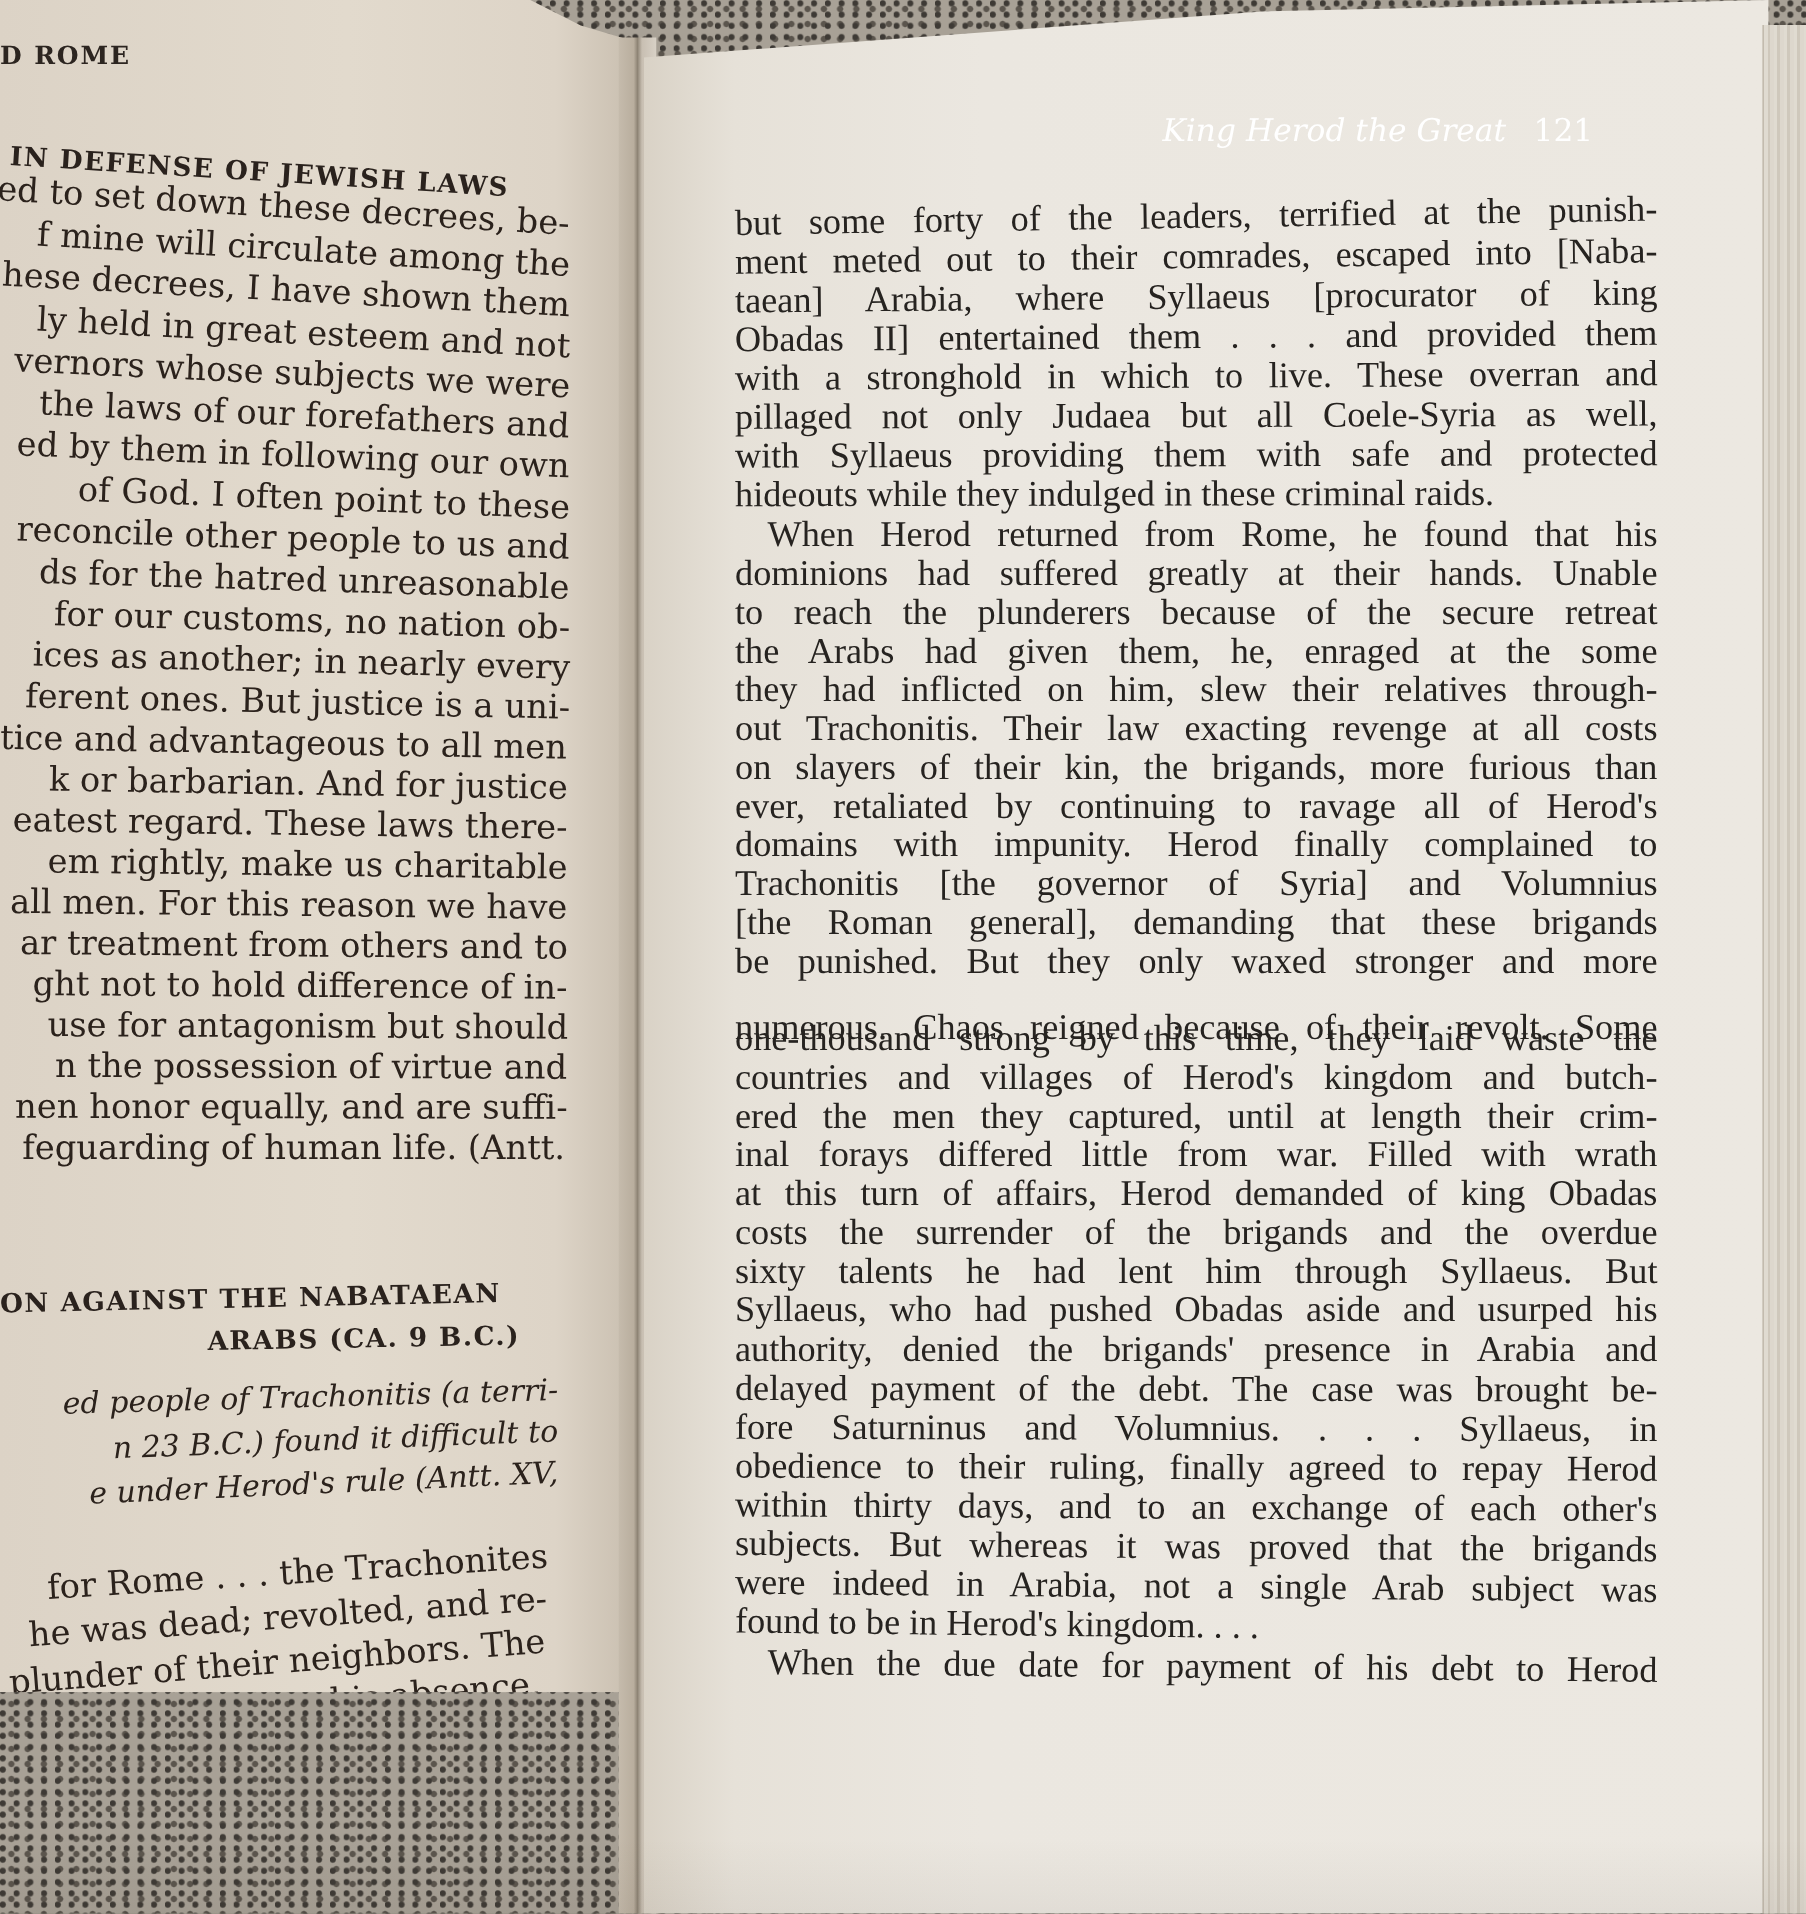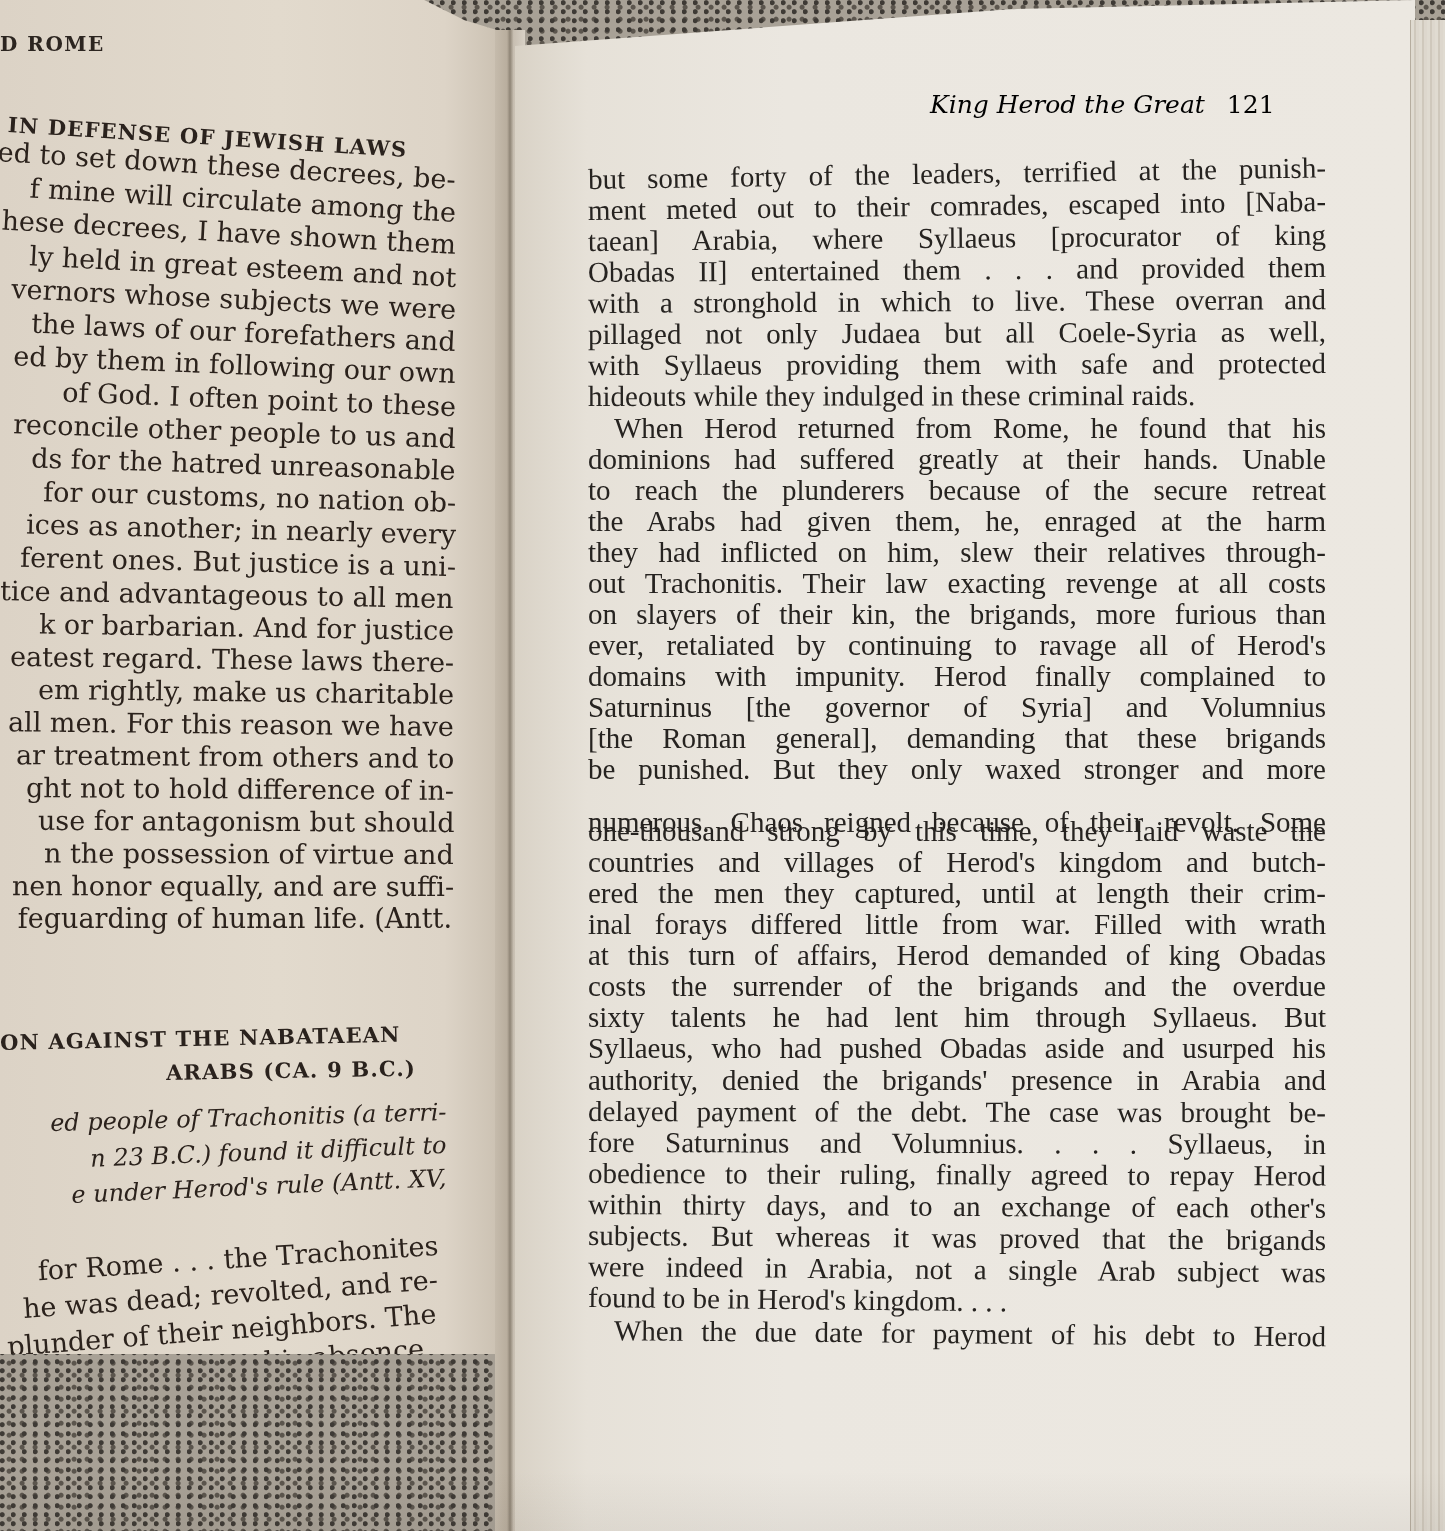--- a/index.html
+++ b/index.html
@@ -55,21 +55,21 @@
       background: linear-gradient(90deg, #d9d2c6 0%, #e6e1d8 8%, #ebe7e0 30%, #ece8e1 100%);
       clip-path: polygon(0 3%, 55% 0.6%, 100% 0, 100% 100%, 0 100%);
     }
     .page-edges {
       position: absolute; left: 1410px; top: 20px; width: 35px; height: 1511px;
       background: repeating-linear-gradient(90deg, #e0dbd1 0 3px, #cfc8bc 3px 5px, #ddd7cd 5px 8px);
       border-left: 1px solid #b6ad9f;
     }
     .running-head-right {
       position: absolute; left: 930px; top: 90px; white-space: nowrap;
-      font-family: "DejaVu Serif", serif; font-size: 25px; color: #000000;
+      font-family: "DejaVu Serif", serif; font-size: 25px; color: #ffffff;
     }
     .running-head-right .title { font-style: italic; }
     .running-head-right .num { margin-left: 22px; }
 
     .rline {
       position: absolute; left: 588px; width: 738px; white-space: nowrap;
       font-family: "Liberation Serif", "DejaVu Serif", serif; font-size: 29px;
       color: #262320; text-align: justify; text-align-last: justify;
       transform-origin: left center; line-height: 1;
     }
@@ -151,27 +151,27 @@
   <div class="rline" style="top:196px; transform: rotate(-0.7deg);">ment meted out to their comrades, escaped into [Naba-</div>
   <div class="rline" style="top:227px; transform: rotate(-0.5deg);">taean] Arabia, where Syllaeus [procurator of king</div>
   <div class="rline" style="top:258px; transform: rotate(-0.4deg);">Obadas II] entertained them . . . and provided them</div>
   <div class="rline" style="top:289px; transform: rotate(-0.3deg);">with a stronghold in which to live. These overran and</div>
   <div class="rline" style="top:320px; transform: rotate(-0.2deg);">pillaged not only Judaea but all Coele-Syria as well,</div>
   <div class="rline" style="top:351px; transform: rotate(-0.15deg);">with Syllaeus providing them with safe and protected</div>
   <div class="rline last" style="top:382px; transform: rotate(-0.1deg);">hideouts while they indulged in these criminal raids.</div>
   <div class="rline indent" style="top:414px;">When Herod returned from Rome, he found that his</div>
   <div class="rline" style="top:445px;">dominions had suffered greatly at their hands. Unable</div>
   <div class="rline" style="top:476px;">to reach the plunderers because of the secure retreat</div>
-  <div class="rline" style="top:507px;">the Arabs had given them, he, enraged at the harm</div>
+  <div class="rline" style="top:507px;">the Arabs had given them, he, enraged at the some</div>
   <div class="rline" style="top:538px;">they had inflicted on him, slew their relatives through-</div>
   <div class="rline" style="top:569px;">out Trachonitis. Their law exacting revenge at all costs</div>
   <div class="rline" style="top:600px;">on slayers of their kin, the brigands, more furious than</div>
   <div class="rline" style="top:631px;">ever, retaliated by continuing to ravage all of Herod's</div>
   <div class="rline" style="top:662px;">domains with impunity. Herod finally complained to</div>
-  <div class="rline" style="top:693px;">Saturninus [the governor of Syria] and Volumnius</div>
+  <div class="rline" style="top:693px;">Trachonitis [the governor of Syria] and Volumnius</div>
   <div class="rline" style="top:724px;">[the Roman general], demanding that these brigands</div>
   <div class="rline" style="top:755px;">be punished. But they only waxed stronger and more</div>
   <div class="rline" style="top:808px;">numerous. Chaos reigned because of their revolt. Some</div>
   <div class="rline" style="top:817px;">one-thousand strong by this time, they laid waste the</div>
   <div class="rline" style="top:848px;">countries and villages of Herod's kingdom and butch-</div>
   <div class="rline" style="top:879px;">ered the men they captured, until at length their crim-</div>
   <div class="rline" style="top:910px;">inal forays differed little from war. Filled with wrath</div>
   <div class="rline" style="top:941px;">at this turn of affairs, Herod demanded of king Obadas</div>
   <div class="rline" style="top:972px;">costs the surrender of the brigands and the overdue</div>
   <div class="rline" style="top:1003px;">sixty talents he had lent him through Syllaeus. But</div>

